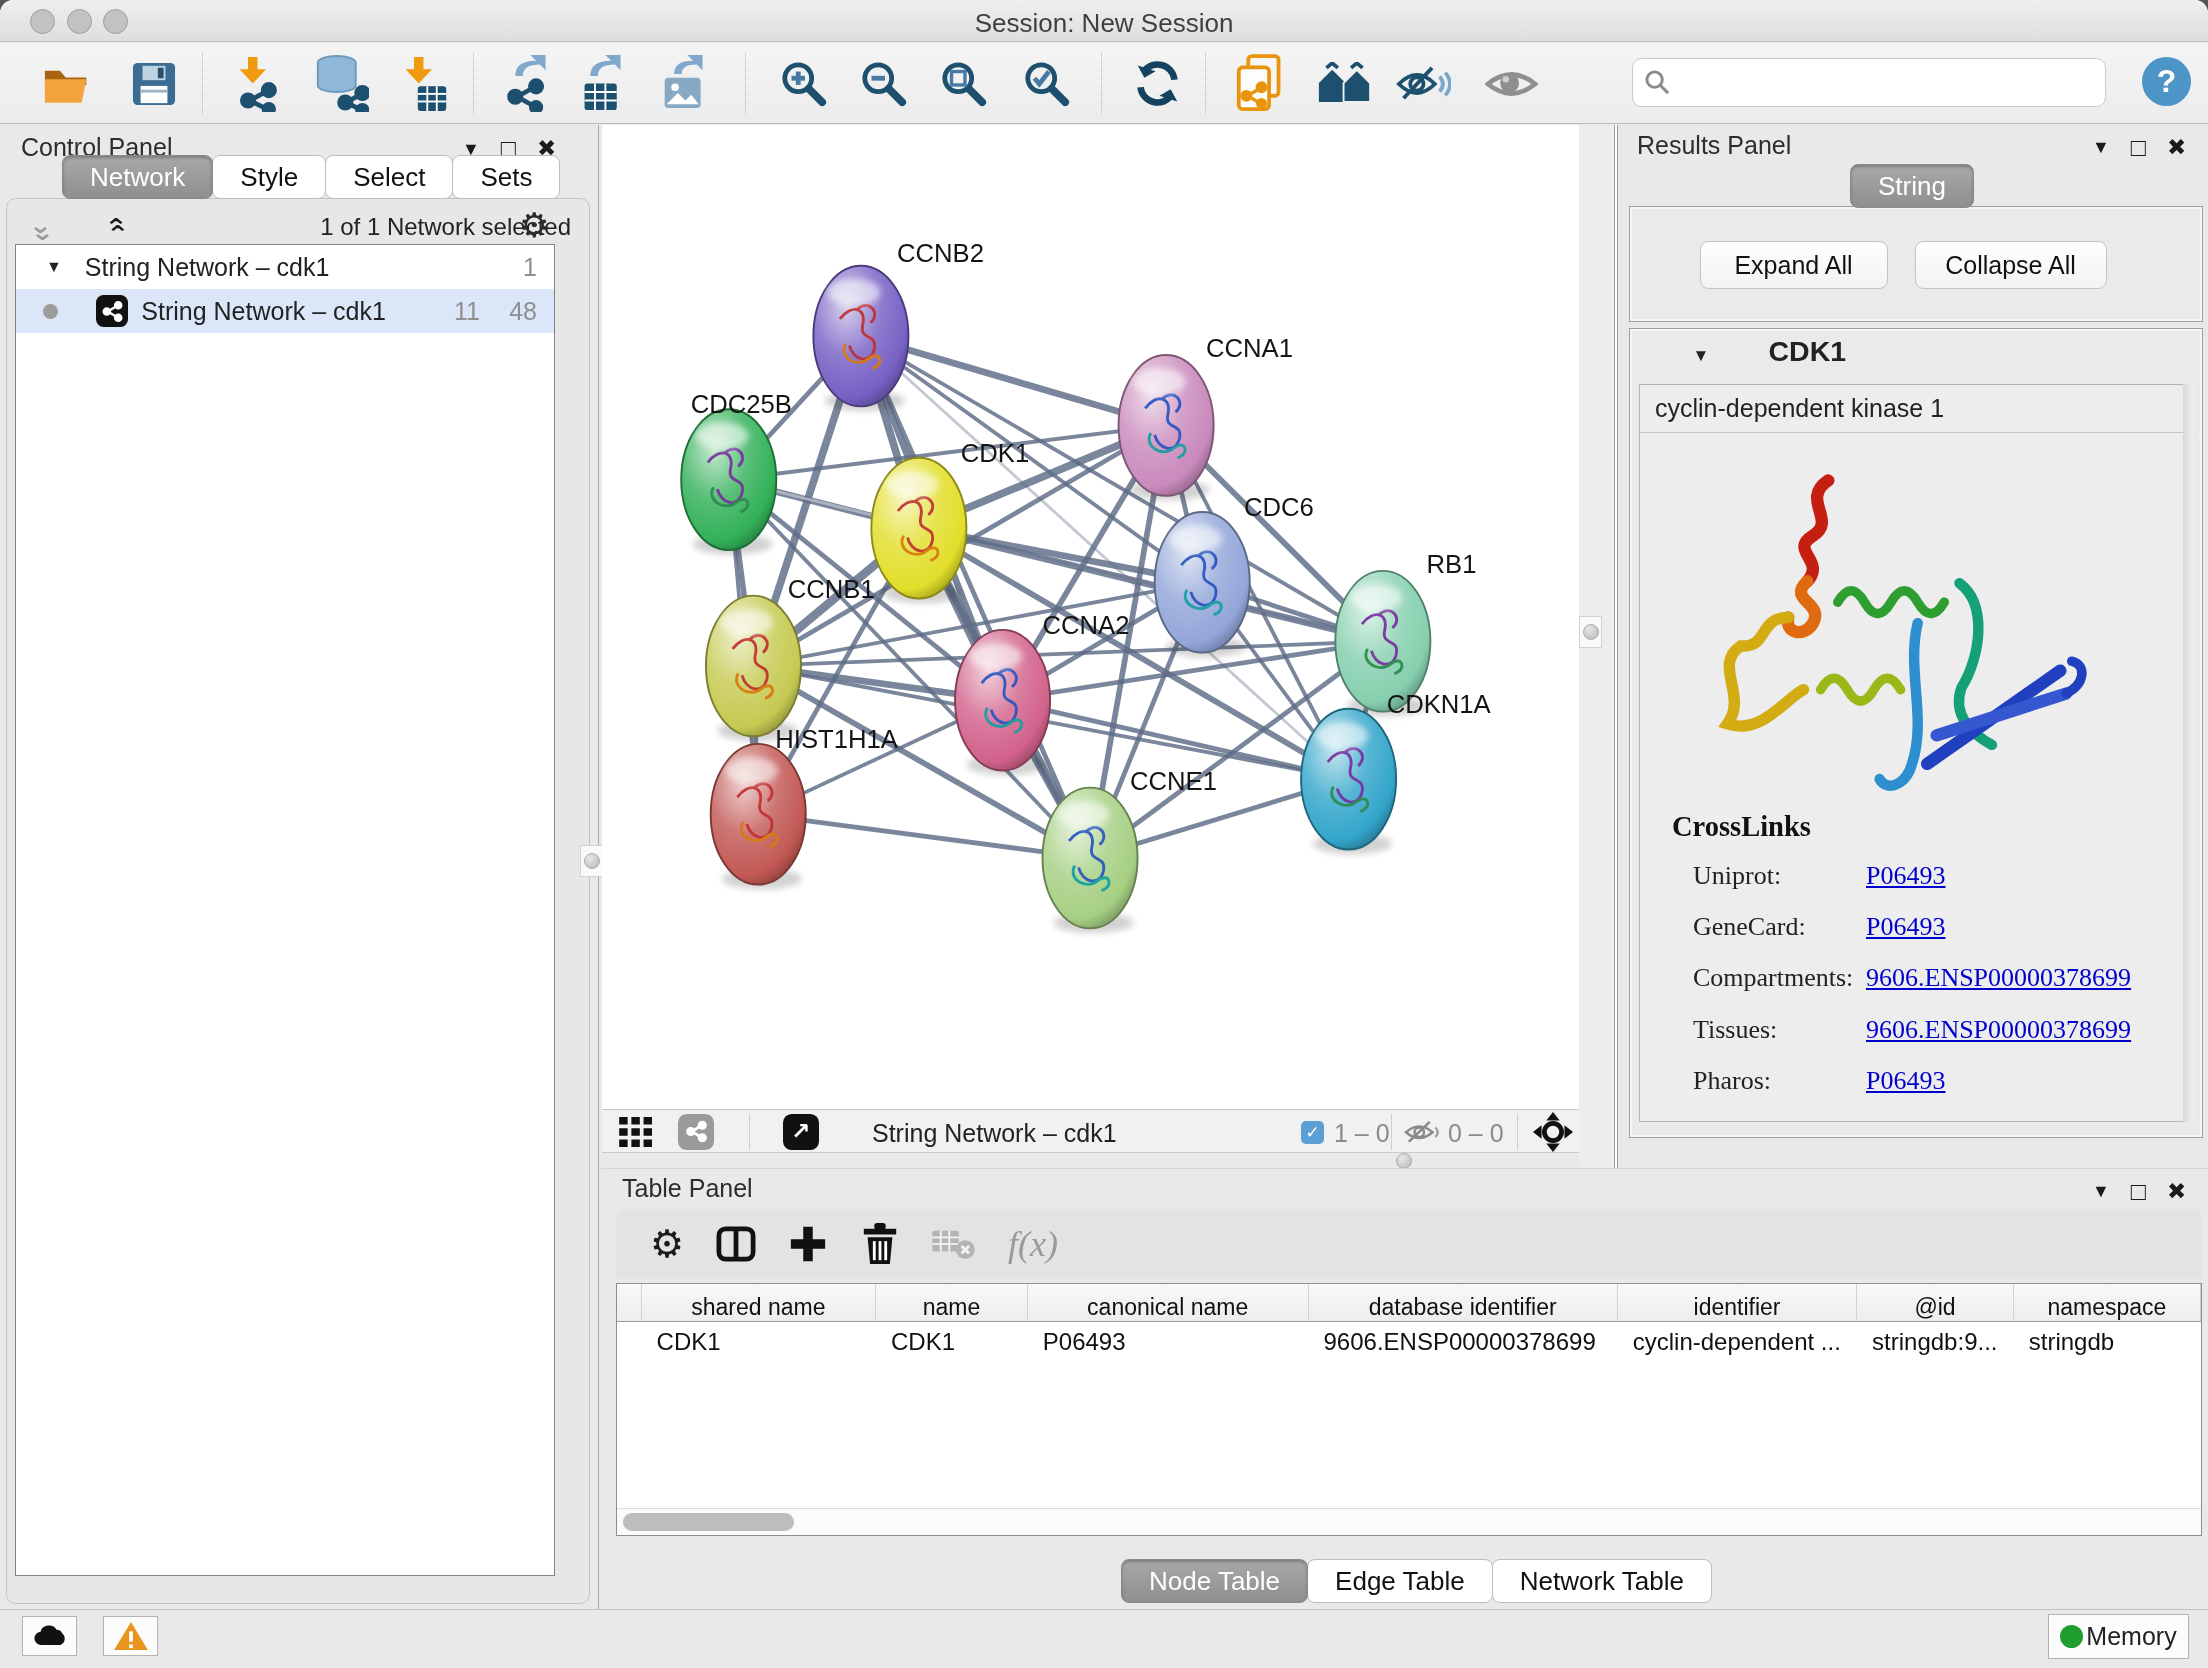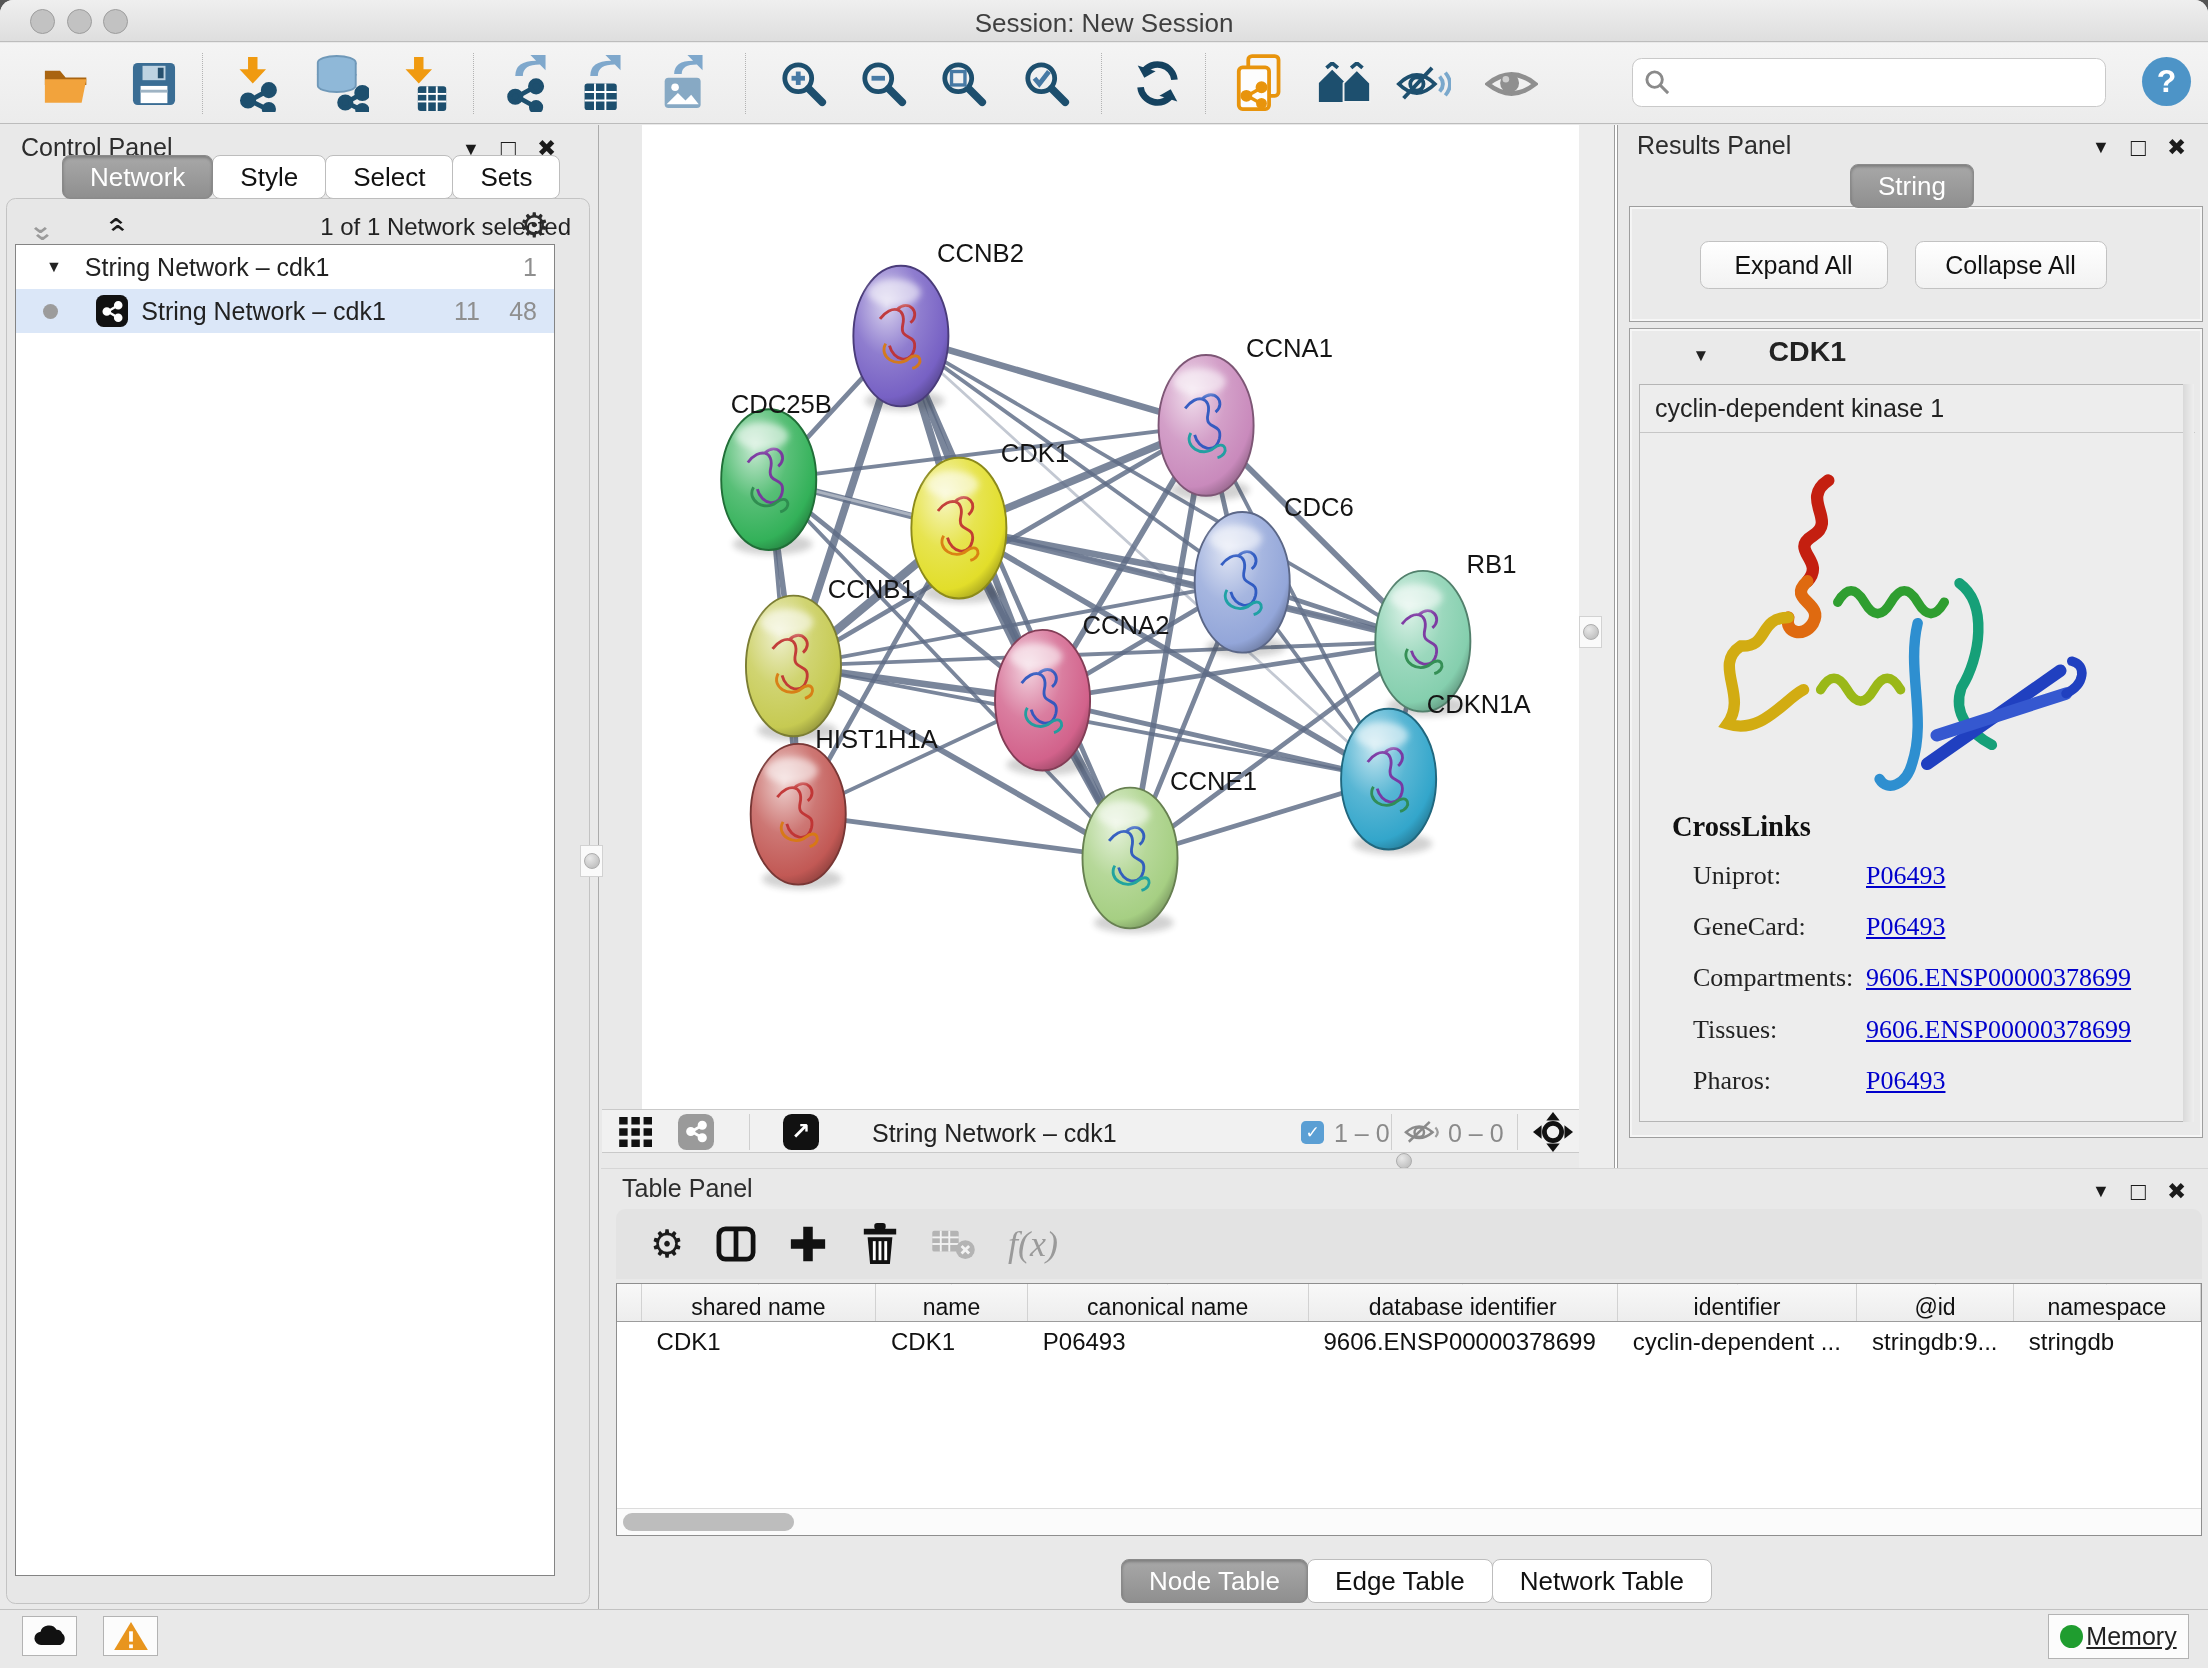--- a/index.html
+++ b/index.html
@@ -38,21 +38,21 @@
   .cp-box{position:absolute;left:5.7px;top:73px;width:584px;height:1406px;background:#e7e7e7;
           border:1px solid #c3c3c3;border-radius:9.5px;}
   .cp-tabs{position:absolute;left:63px;top:30px;display:flex;z-index:3;}
   .netlist{position:absolute;left:15px;top:119px;width:540px;height:1332px;background:#fff;
            border:1.9px solid #848484;}
   .nrow{position:relative;height:44px;display:flex;align-items:center;font-size:25px;}
   .nrow .cnt{position:absolute;color:#8f8f8f;}
   .sharebadge{width:32px;height:32px;background:#111;border-radius:7.6px;display:flex;
               align-items:center;justify-content:center;}
   
-  .canvas{left:602px;top:125px;width:977px;height:984px;background:#fff;margin-left:40px;}
+  .canvas{left:602px;top:125px;width:977px;height:984px;background:#fff;}
   .cv-toolbar{left:602px;top:1109px;width:1016px;height:44px;background:#f1f1f1;
               border-top:1px solid #c9c9c9;border-bottom:1px solid #c9c9c9;}
   .cvsep{position:absolute;top:3.8px;height:36px;width:0;border-left:1px solid #cfcfcf;}
   .cv-title{position:absolute;font-size:25px;color:#222;top:8.6px;}
   .badge{position:absolute;top:8.6px;font-size:25px;color:#8a8a8a;}
   .hsplit{left:602px;top:1154px;width:1016px;height:14.3px;background:#e9e9e9;}
   .knob{width:16px;height:16px;border-radius:50%;background:radial-gradient(circle at 35% 30%,#e8e8e8,#b5b5b5);
         border:1px solid #adadad;}
   .vgap{left:1579px;top:125px;width:39px;height:1043px;background:#ededed;}
   .vline{left:1614px;top:125px;width:3.8px;height:1043px;border-left:1.9px solid #9c9c9c;border-right:1px solid #9c9c9c;background:#fff;}
@@ -77,21 +77,21 @@
   .trow{display:flex;height:40px;align-items:center;}
   .td{font-size:24px;color:#111;padding-left:15px;overflow:hidden;white-space:nowrap;}
   .hscroll{position:absolute;left:0;bottom:0;width:100%;height:27px;background:#fbfbfb;border-top:1px solid #dcdcdc;}
   .hthumb{position:absolute;left:5.7px;top:3.8px;width:171px;height:18px;border-radius:9.5px;background:#bdbdbd;}
   .t-tabs{position:absolute;left:521px;top:390px;display:flex;}
   
   .statusbar{left:0;top:1609px;width:2208px;height:59px;background:#e9e9e9;border-top:1px solid #c2c2c2;}
   .sqbtn{position:absolute;top:5.7px;width:55px;height:40px;background:#fcfcfc;border:1.9px solid #b3b3b3;
          display:flex;align-items:center;justify-content:center;}
   .membtn{position:absolute;left:2048px;top:3.8px;width:141px;height:45px;background:#fcfcfc;
-          border:1.9px solid #b3b3b3;display:flex;align-items:center;justify-content:center;gap:3px;font-size:25px;text-decoration:underline;}
+          border:1.9px solid #b3b3b3;display:flex;align-items:center;justify-content:center;gap:3px;font-size:25px;}
   .dot{width:23px;height:23px;border-radius:50%;background:#1f9d2f;}
   .handlebox{position:absolute;width:23px;height:32px;background:#fafafa;border:1px solid #d2d2d2;
              display:flex;align-items:center;justify-content:center;}
   .gicon{font-family:"DejaVu Sans",sans-serif;}
 </style>
 </head>
 <body>
 
 <div class="win">
 

